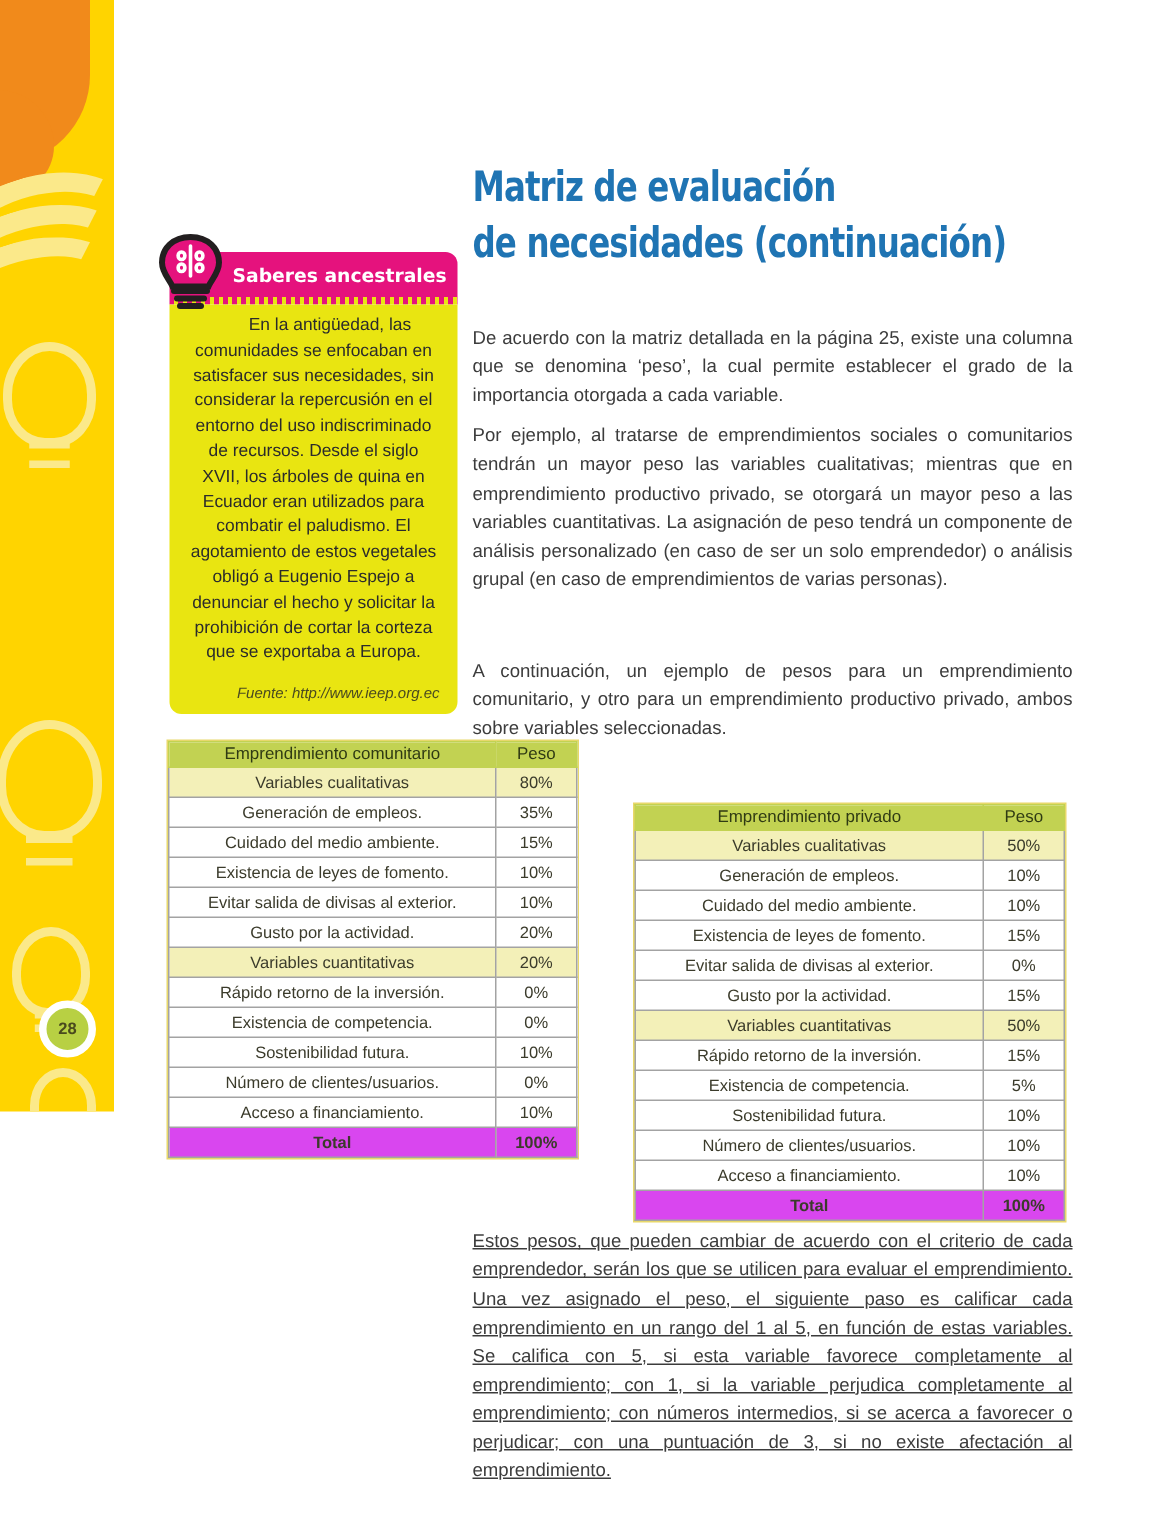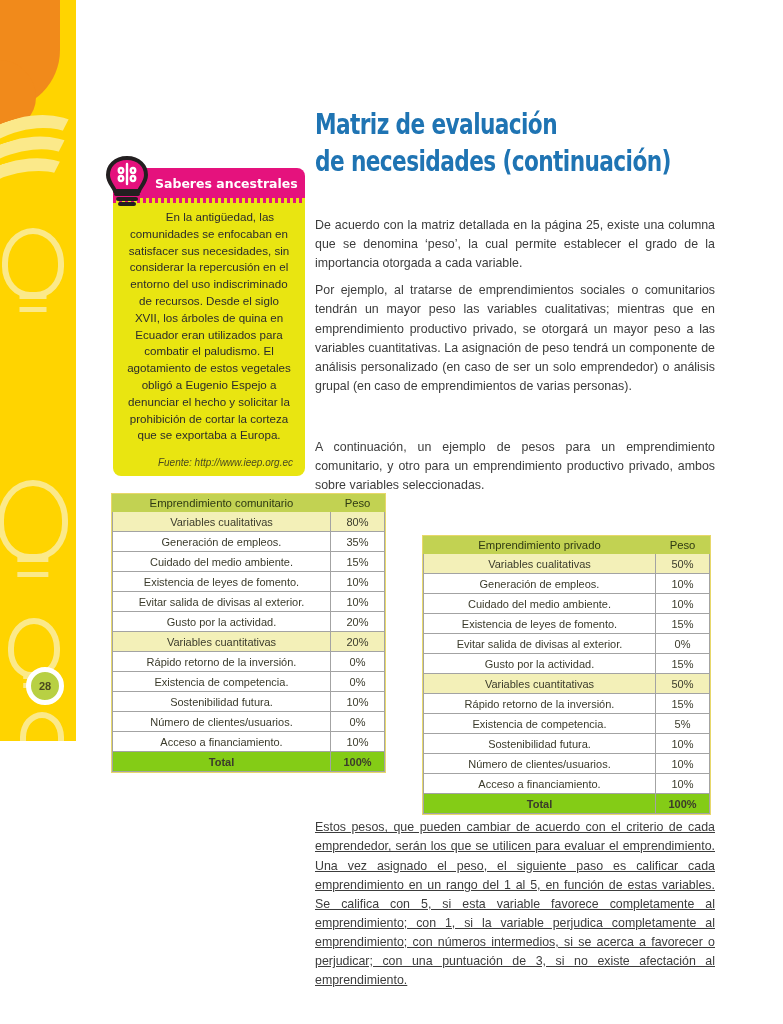--- a/index.html
+++ b/index.html
@@ -226,21 +226,21 @@
   .matrix-table tr.item td.label {
     background: #ffffff;
     text-align: center;
   }
   .matrix-table tr.item td.weight {
     background: #ffffff;
     text-align: center;
   }
   .matrix-table tr.section td.weight { }
   .matrix-table tr.total td {
-    background: #84cc16;
+    background: #d946ef;
     font-weight: bold;
     text-align: center;
   }
   .col-weight { width: 54px; }
   .matrix-table { box-shadow: 0 0 0 1px #e8d86a; }
 </style>
 </head>
 <body>
 
 <div id="sidebar">

